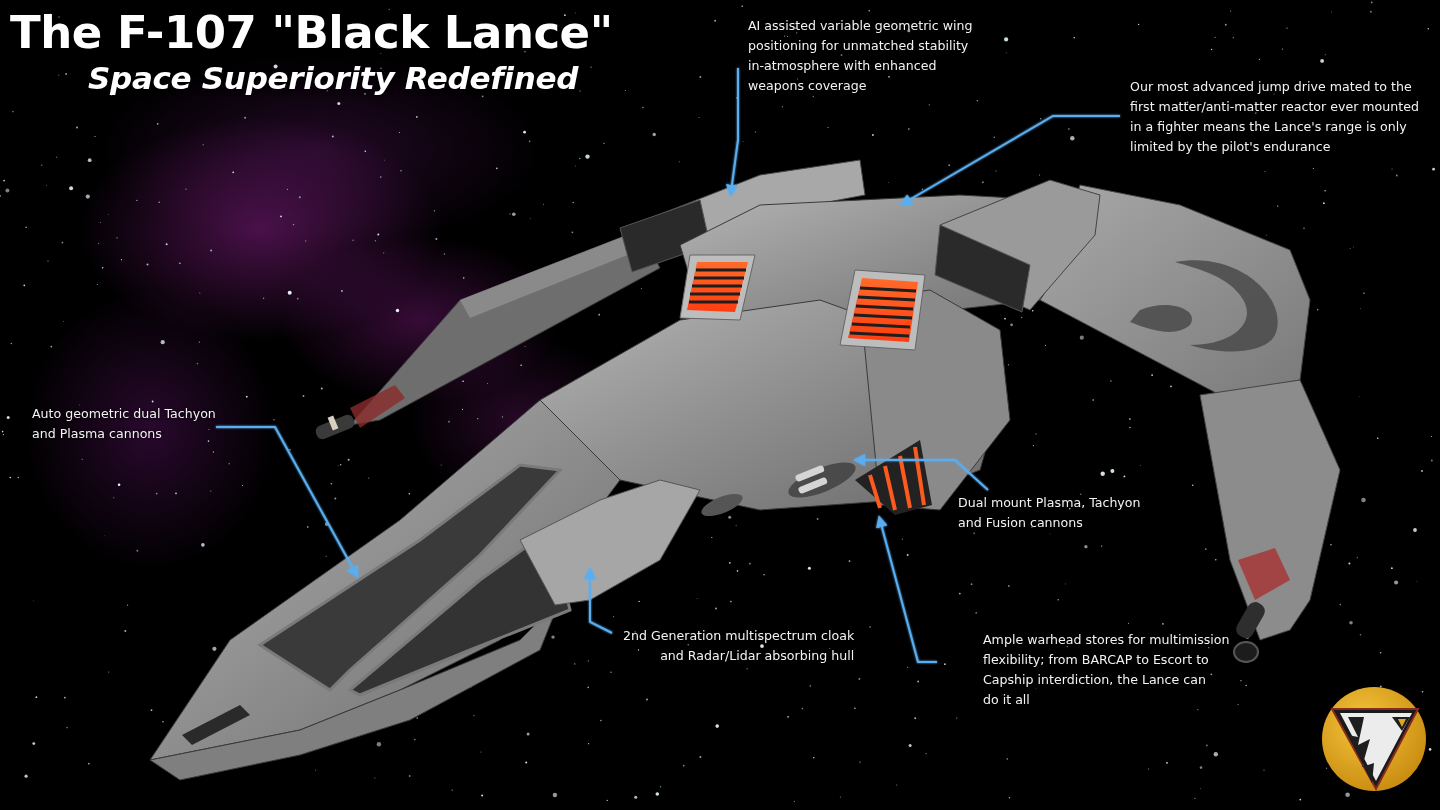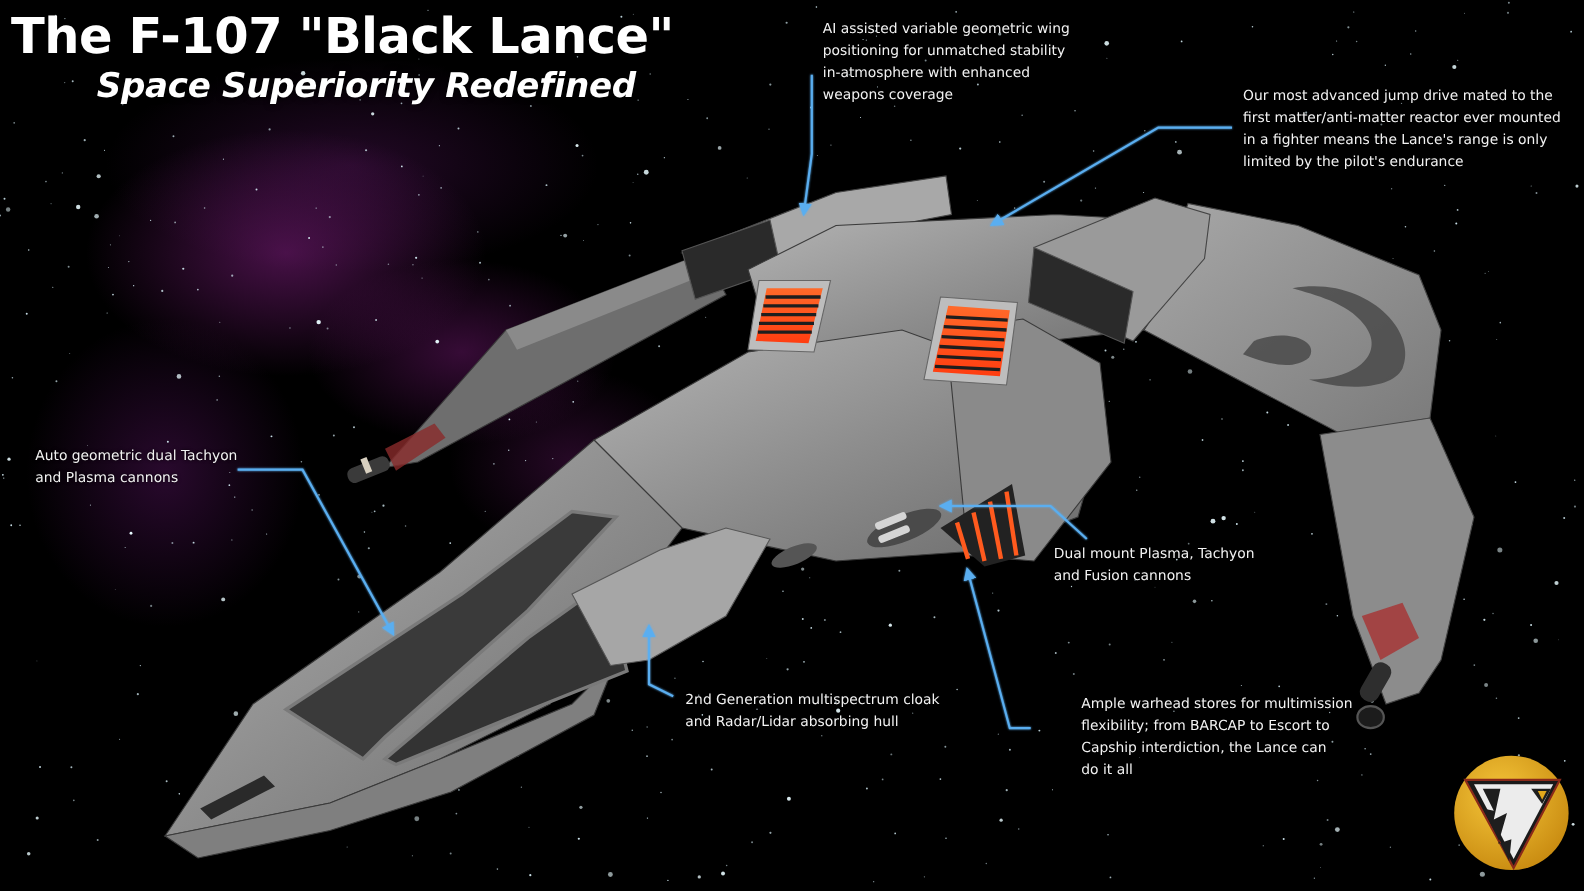--- a/index.html
+++ b/index.html
@@ -716,21 +716,21 @@
 in-atmosphere with enhanced
 weapons coverage</div>
   <div class="callout" style="left:1094px; top:77px;margin-left:36px;">Our most advanced jump drive mated to the
 first matter/anti-matter reactor ever mounted
 in a fighter means the Lance's range is only
 limited by the pilot's endurance</div>
   <div class="callout" style="left:32px; top:404px;">Auto geometric dual Tachyon
 and Plasma cannons</div>
   <div class="callout" style="left:958px; top:493px;">Dual mount Plasma, Tachyon
 and Fusion cannons</div>
-  <div class="callout" style="left:623px; top:626px;">2nd Generation multispectrum cloak
+  <div class="callout" style="left:623px; top:626px;text-align:right;">2nd Generation multispectrum cloak
 and Radar/Lidar absorbing hull</div>
   <div class="callout" style="left:983px; top:630px;">Ample warhead stores for multimission
 flexibility; from BARCAP to Escort to
 Capship interdiction, the Lance can
 do it all</div>
 
   <svg id="logo" viewBox="0 0 112 112">
     <defs>
       <radialGradient id="goldG" cx="0.4" cy="0.35" r="0.7">
         <stop offset="0" stop-color="#f5c63a"></stop>

